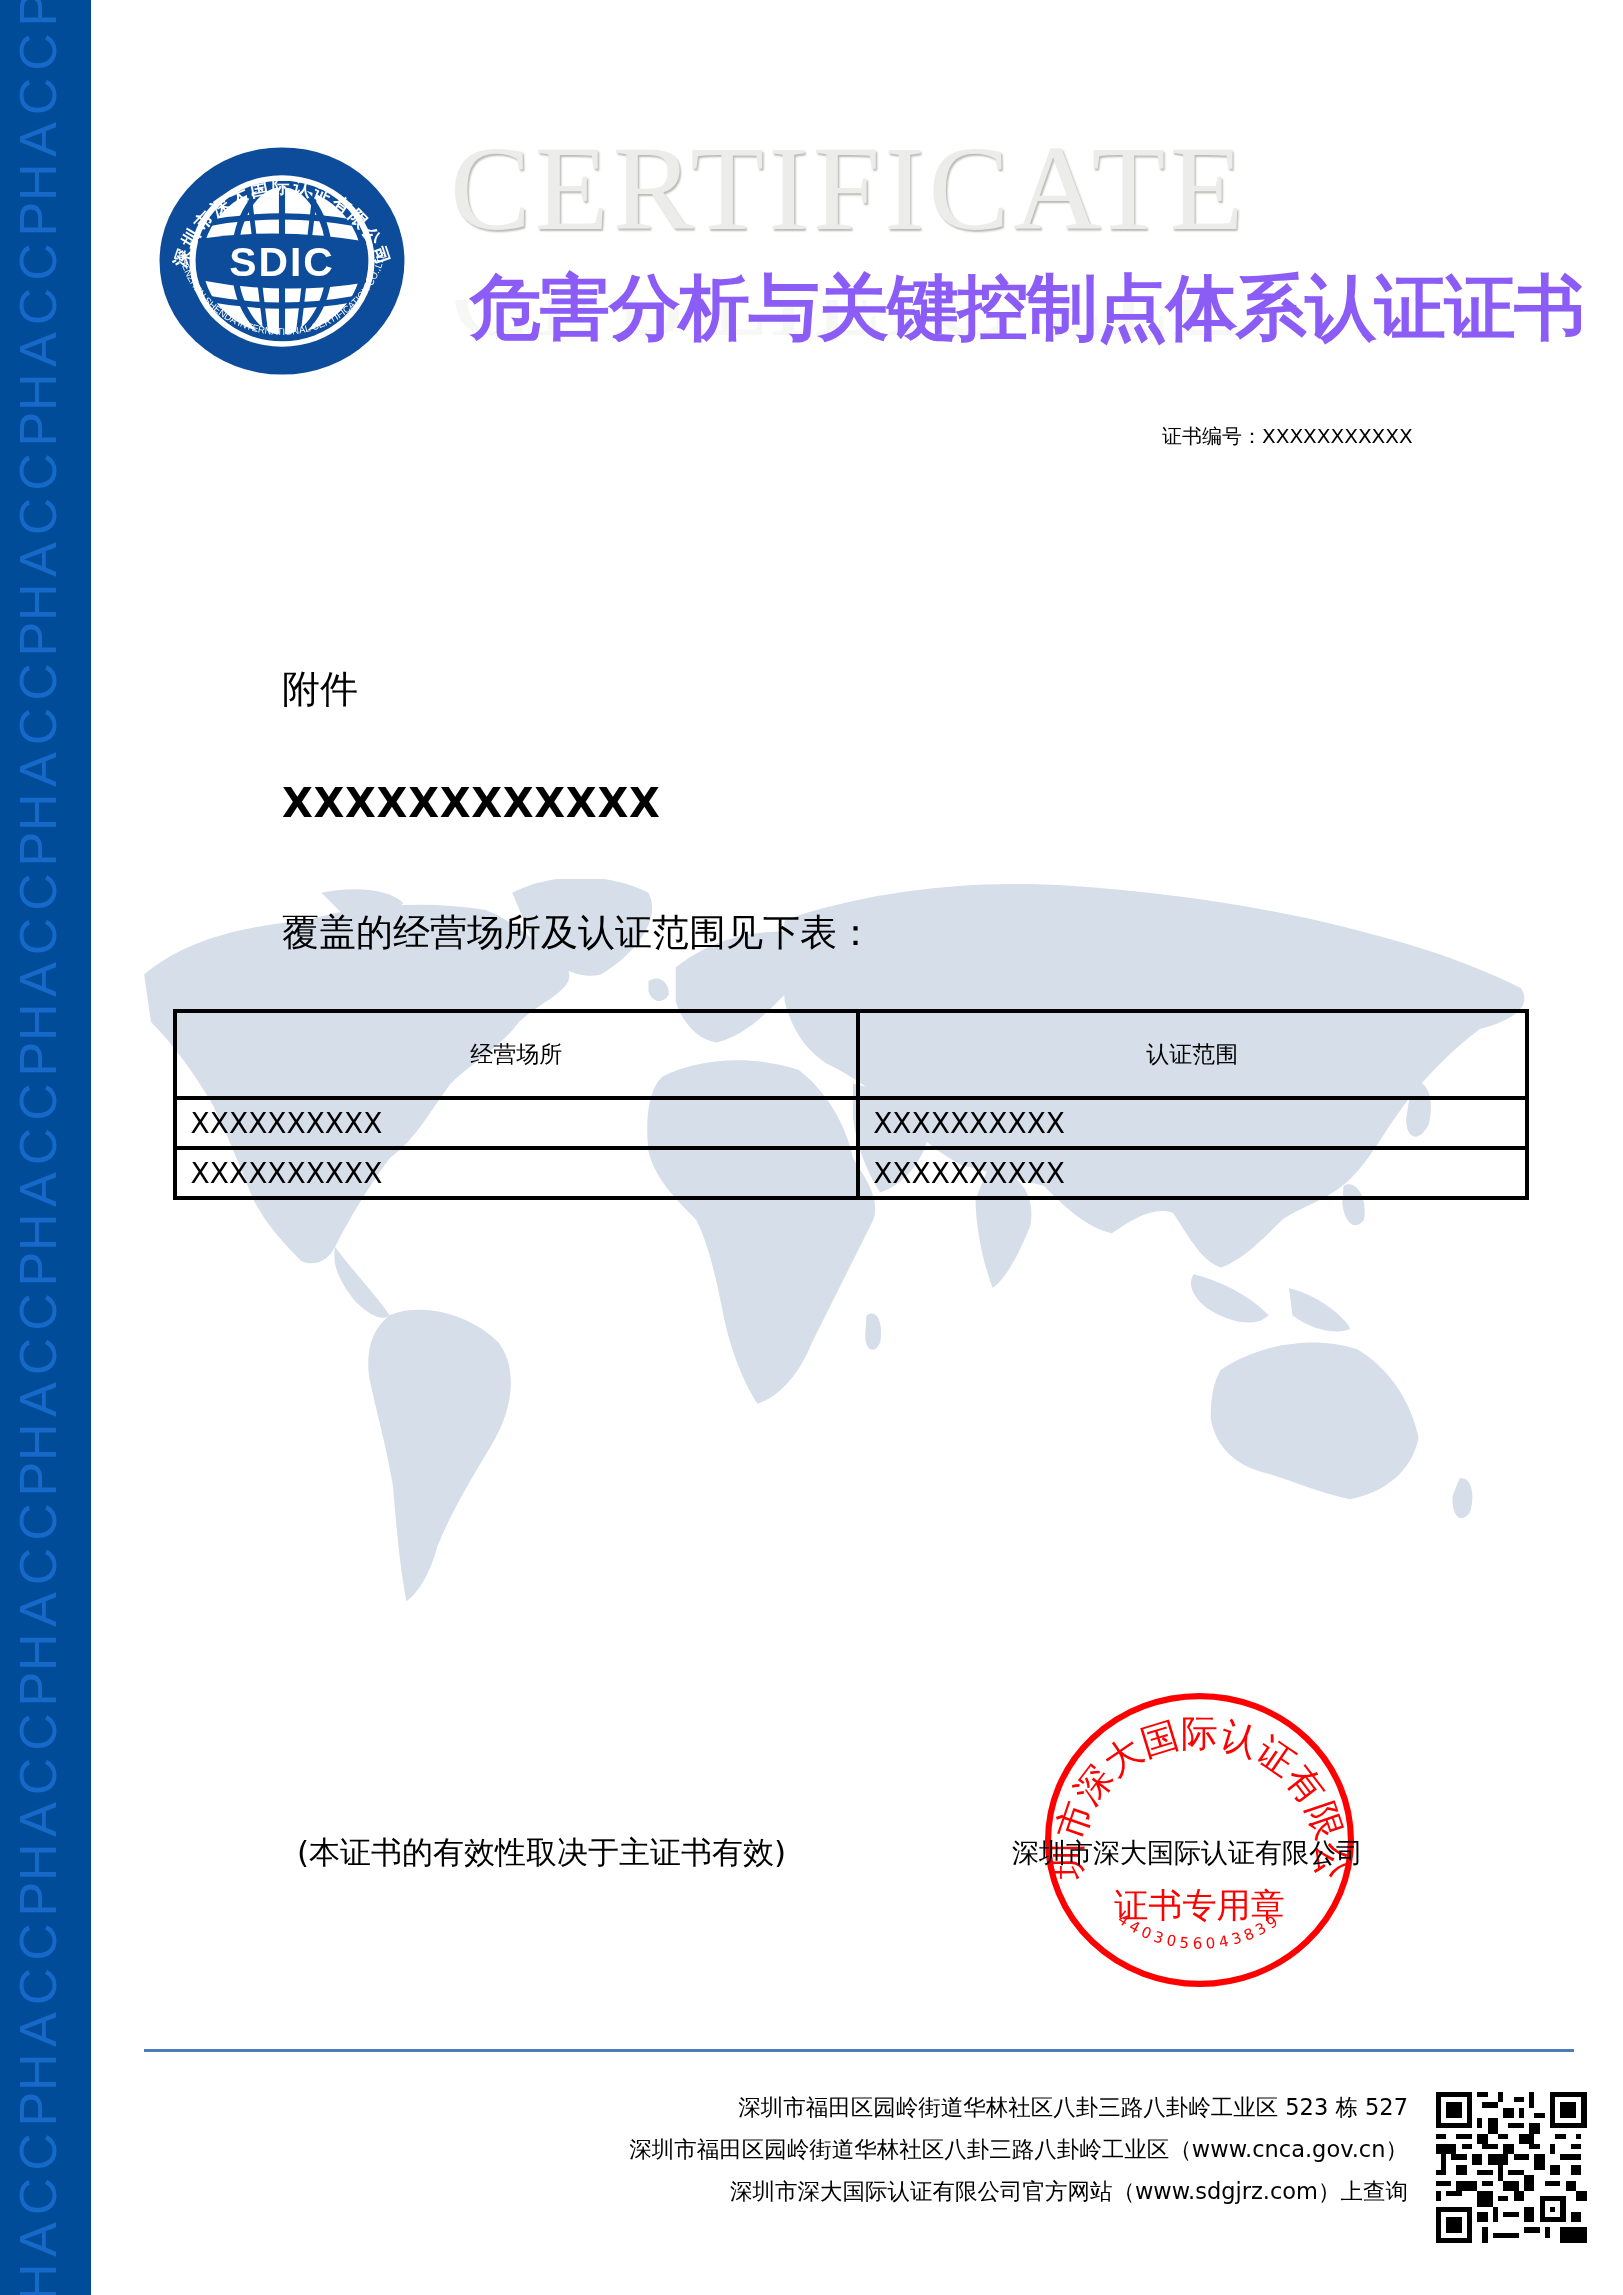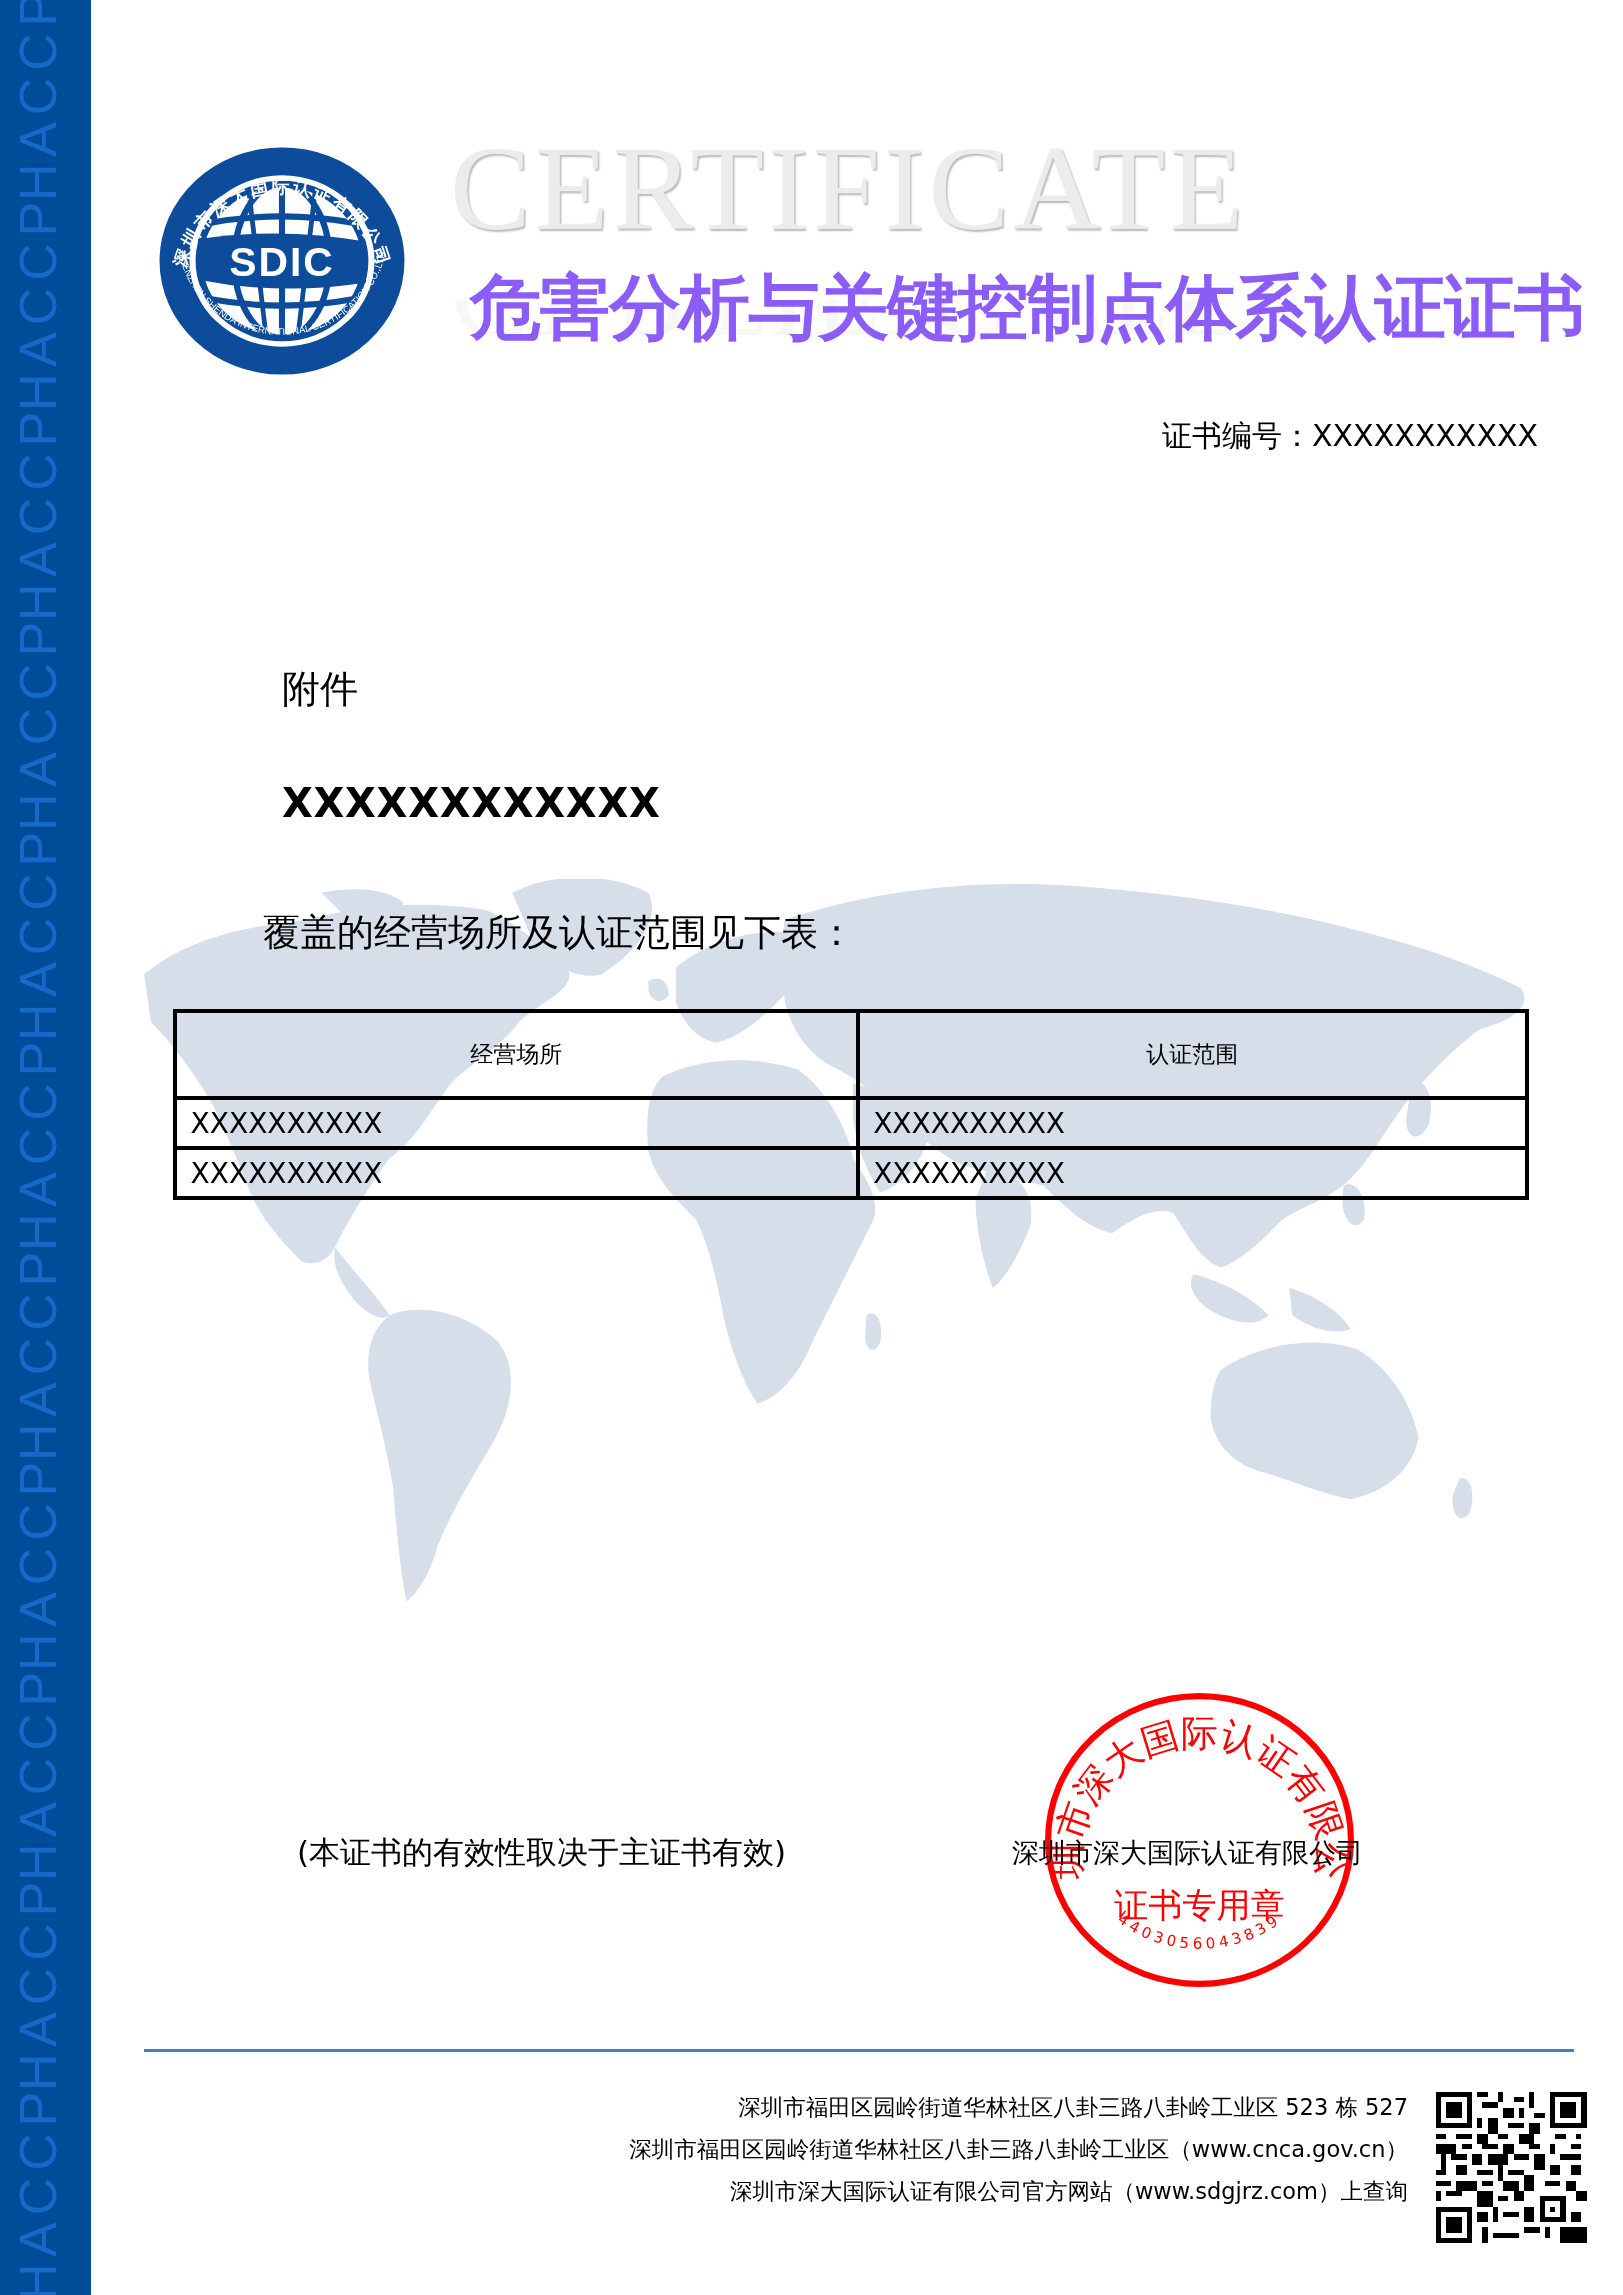--- a/index.html
+++ b/index.html
@@ -26,28 +26,28 @@
       text-shadow: 1.4px 2px 2px #b9b9b6, -0.7px -0.7px 0 #ffffff; }
   #cert-word .reflect { position: absolute; left: 0; top: 110px; width: 1145px;
       font-family: "Liberation Serif", "DejaVu Serif", serif; font-size: 121px; line-height: 116px;
       letter-spacing: 4.1px; color: #f1f1ef; transform: scaleY(-1); transform-origin: 0 0;
       top: 225px; opacity: 0.55; height: 55px; overflow: hidden; }
 
   
   #title-cn { left: 470px; top: 265px; width: 1159px; font-size: 71px; line-height: 85px;
       color: #8b5cf6; white-space: nowrap; letter-spacing: -1.4px; font-weight: bold; }
 
-  #cert-no { left: 1162px; top: 417px; font-size: 30px; line-height: 38px; white-space: nowrap; }
+  #cert-no { left: 1162px; top: 417px; font-size: 20px; line-height: 38px; white-space: nowrap; }
 
   
   #world-map { left: 130px; top: 879px; width: 1439px; height: 736px; }
 
   #annex { left: 282px; top: 665px; font-size: 38px; line-height: 49px; }
   #company { left: 282px; top: 779px; font-size: 40px; line-height: 49px; font-weight: bold; letter-spacing: 0.7px; }
-  #intro { left: 263px; top: 909px; font-size: 37px; line-height: 48px; white-space: nowrap; text-align: center; }
+  #intro { left: 282px; top: 909px; font-size: 37px; line-height: 48px; white-space: nowrap; text-align: center; }
 
   
   #scope-table { left: 173px; top: 1009px; width: 1356px; border-collapse: collapse; }
   #scope-table td, #scope-table th { border: 4.1px solid #000; padding: 0; background: transparent; }
   #scope-table th { height: 83px; font-weight: normal; font-size: 23px; text-align: center; vertical-align: middle; }
   #scope-table td { height: 46px; font-size: 28px; padding-left: 13.6px; vertical-align: middle; text-align: left; }
   #scope-table .col1 { width: 665px; }
 
   #validity { left: 271px; top: 1831px; font-size: 31px; line-height: 42px; white-space: nowrap; margin-left: 26px; }
 

